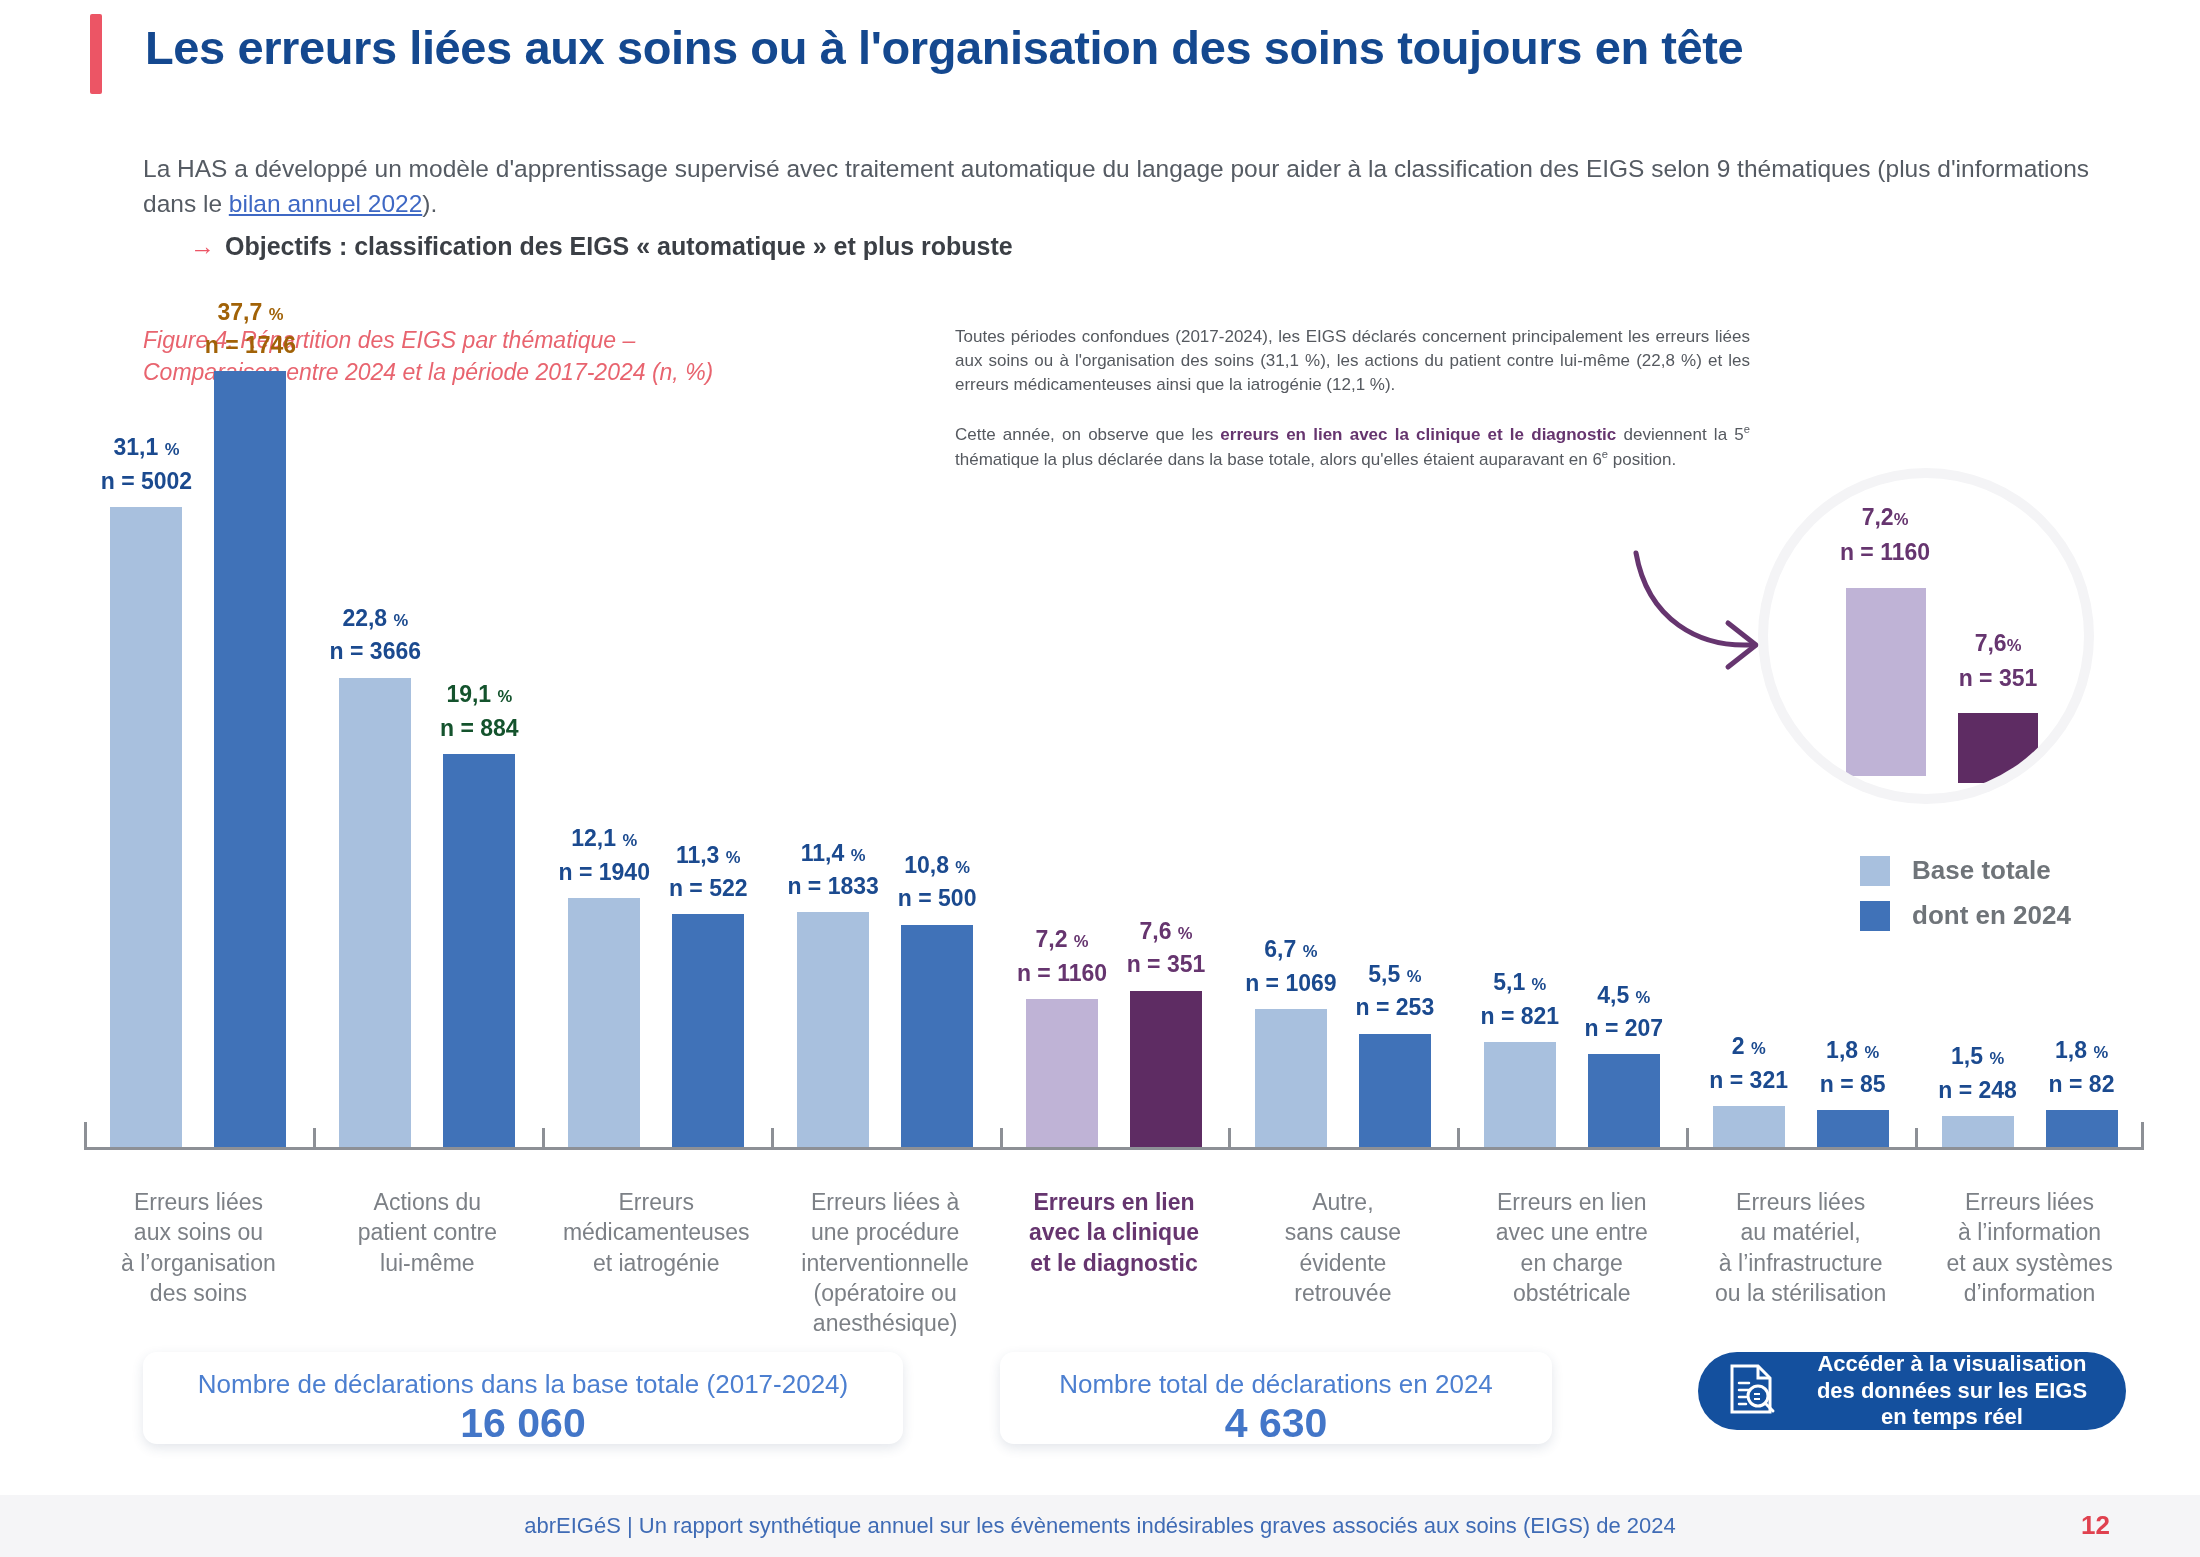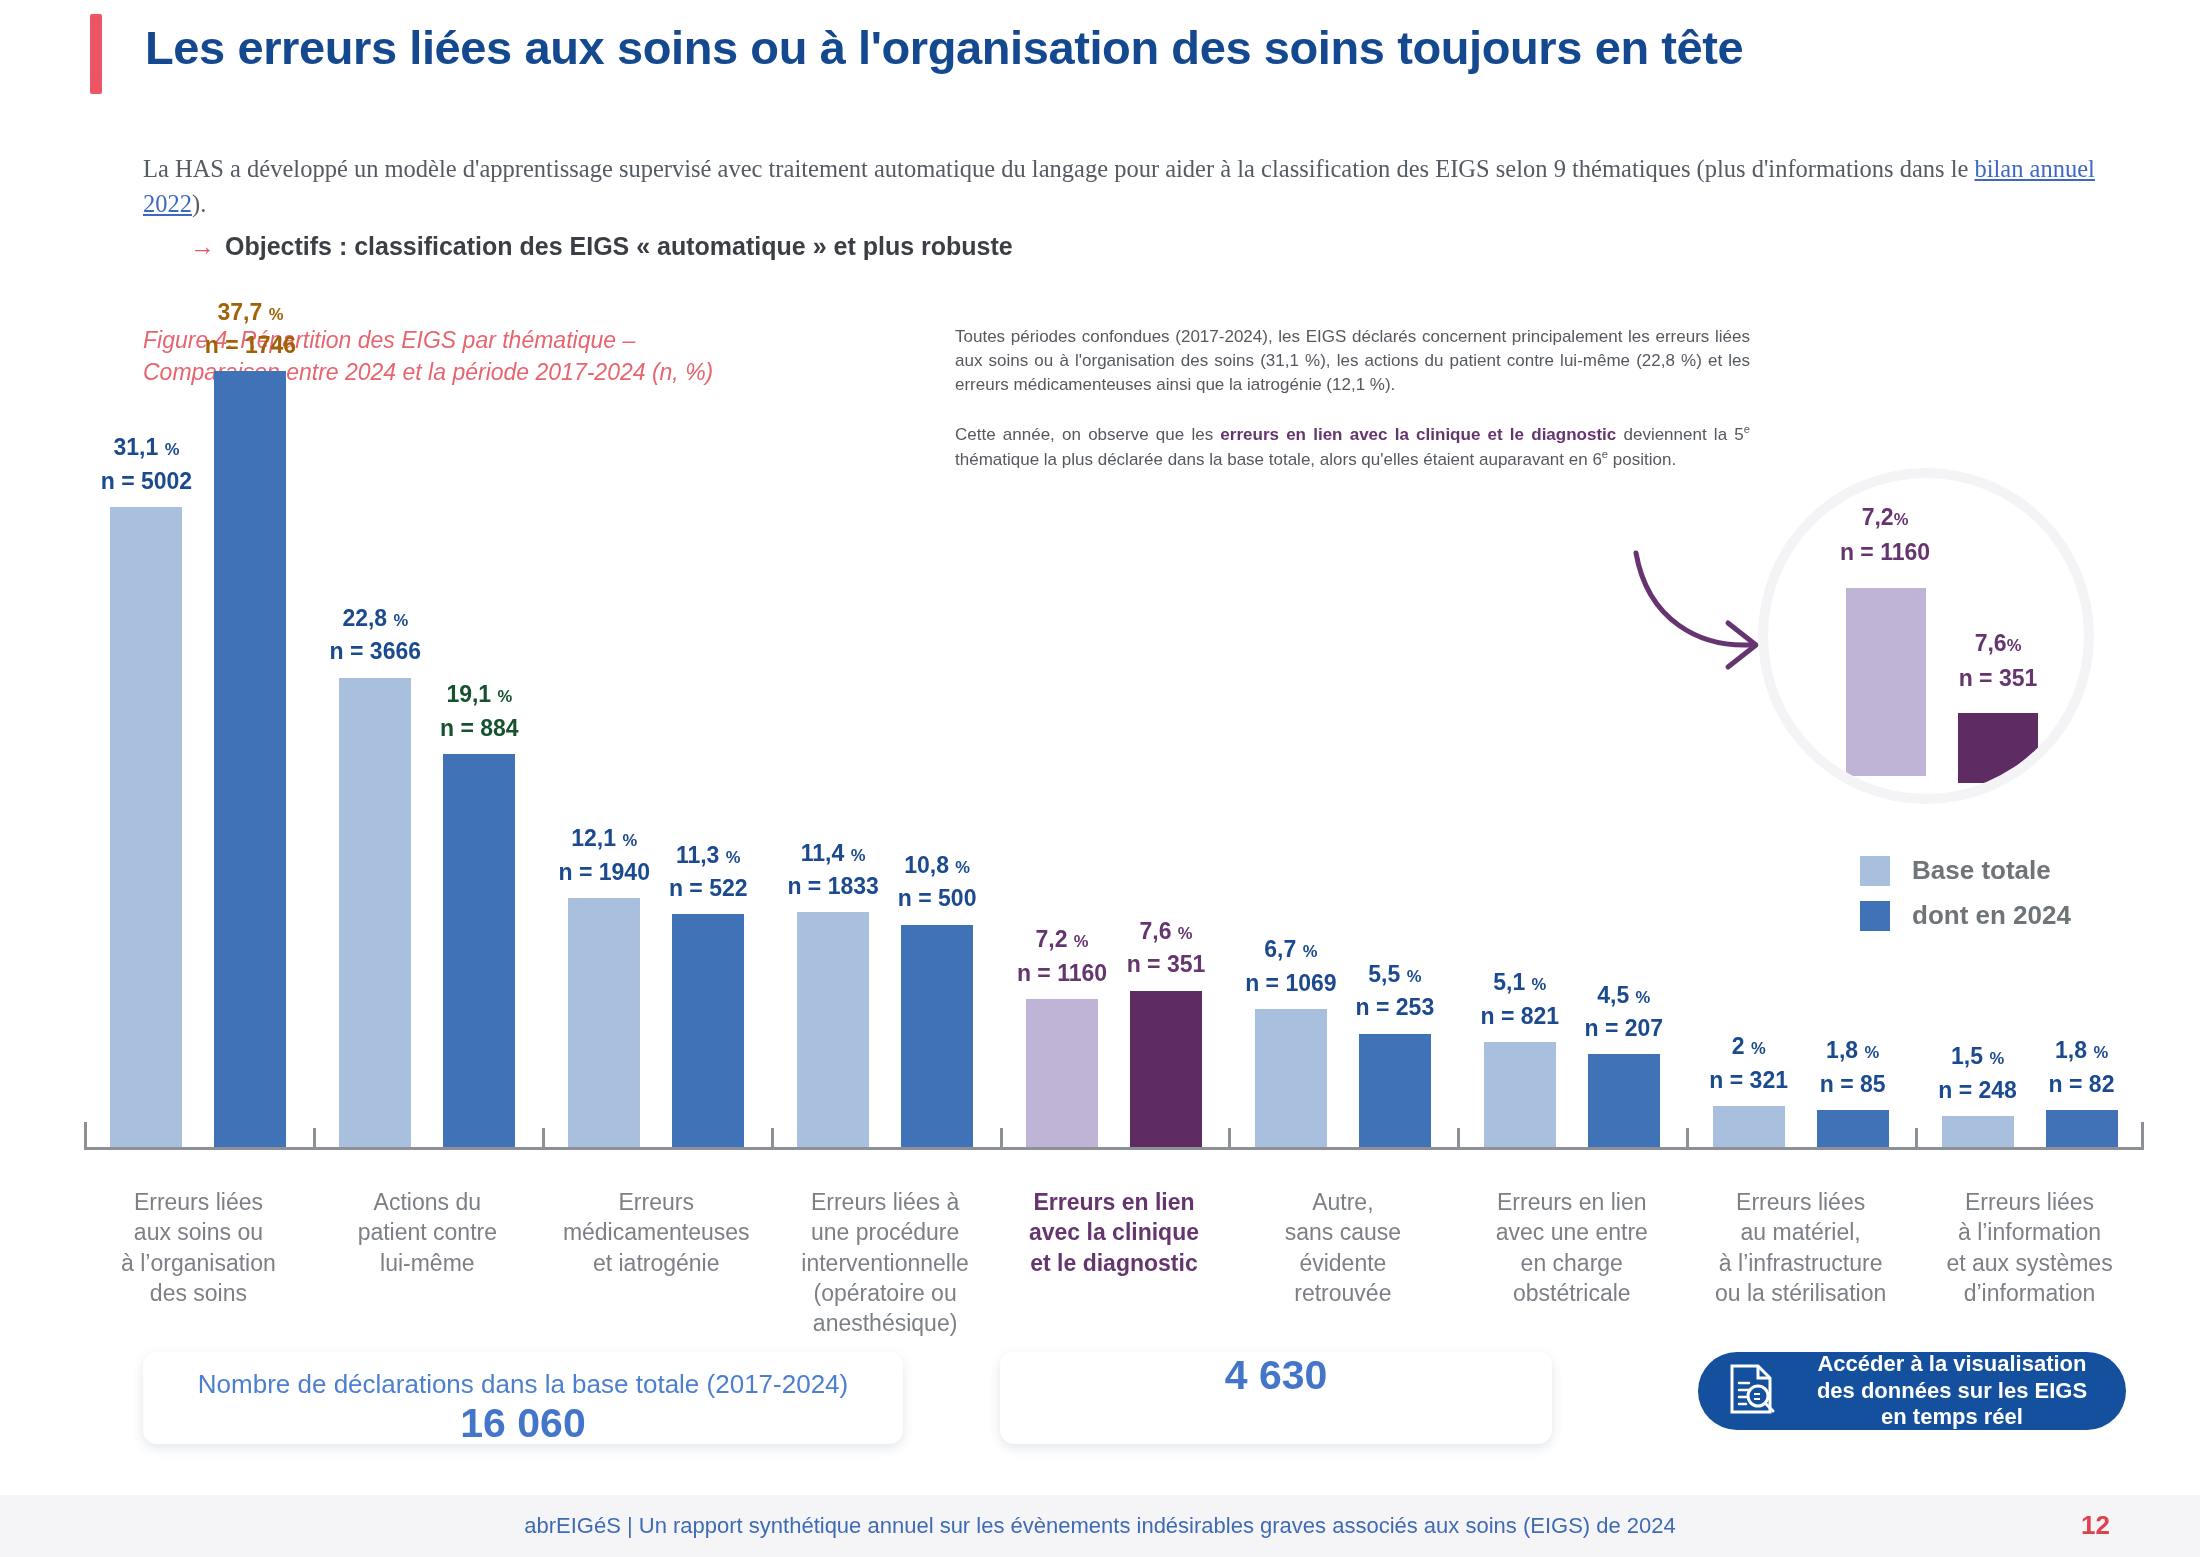--- a/index.html
+++ b/index.html
@@ -14,21 +14,21 @@
   
   .title-bar{position:absolute;left:90px;top:14px;width:12px;height:80px;background:#ec5565;border-radius:2px;}
   .page-title{
     position:absolute;left:145px;top:22px;width:1990px;
     font-size:47px;font-weight:bold;color:#14488f;letter-spacing:-0.4px;
     line-height:1.12;
   }
 
   .intro{
     position:absolute;left:143px;top:152px;width:1980px;
-    font-size:24.5px;color:#555b63;line-height:1.42;font-family:Liberation Serif, serif;
+    font-size:24.5px;color:#555b63;line-height:1.42;
   }
   .intro a{color:#3e68c4;text-decoration:underline;}
   .objectif{
     position:absolute;left:190px;top:232px;width:1800px;
     font-size:25px;font-weight:bold;color:#3b3f45;
   }
   .objectif .arrow{color:#ec5565;font-weight:bold;margin-right:10px;}
 
   
   .fig-caption{
@@ -223,20 +223,21 @@
       <div class="cat" style="left: 1379.33px; width: 216.889px;"><span>Erreurs en lien</span><br><span>avec une entre</span><br><span>en charge</span><br><span>obstétricale</span></div>
       <div class="cat" style="left: 1608.22px; width: 216.889px;"><span>Erreurs liées</span><br><span>au matériel,</span><br><span>à l’infrastructure</span><br><span>ou la stérilisation</span></div>
       <div class="cat" style="left: 1837.11px; width: 216.889px;"><span>Erreurs liées</span><br><span>à l’information</span><br><span>et aux systèmes</span><br><span>d’information</span></div>
     </div>
 
   <div class="kpi" style="left:143px;top:1352px;width:760px;height:92px;">
     <div class="kpi-title">Nombre de déclarations dans la base totale (2017-2024)</div>
     <div class="kpi-value">16 060</div>
   </div>
   <div class="kpi" style="left:1000px;top:1352px;width:552px;height:92px;">
+    <div class="kpi-title">Nombre total de déclarations en 2024</div>
     <div class="kpi-value">4 630</div>
   </div>
 
   <div class="cta">
     <span class="cta-icon">
       <svg width="56" height="56" viewBox="0 0 56 56">
         <path d="M8 5 H34 L46 17 V51 H8 Z" fill="none" stroke="#ffffff" stroke-width="3"></path>
         <path d="M34 5 V17 H46" fill="none" stroke="#ffffff" stroke-width="3"></path>
         <path d="M15 22 H25 M15 29 H25 M15 36 H22 M15 43 H22" stroke="#ffffff" stroke-width="2.5" stroke-linecap="round"></path>
         <circle cx="34" cy="35" r="10" fill="none" stroke="#ffffff" stroke-width="3"></circle>

